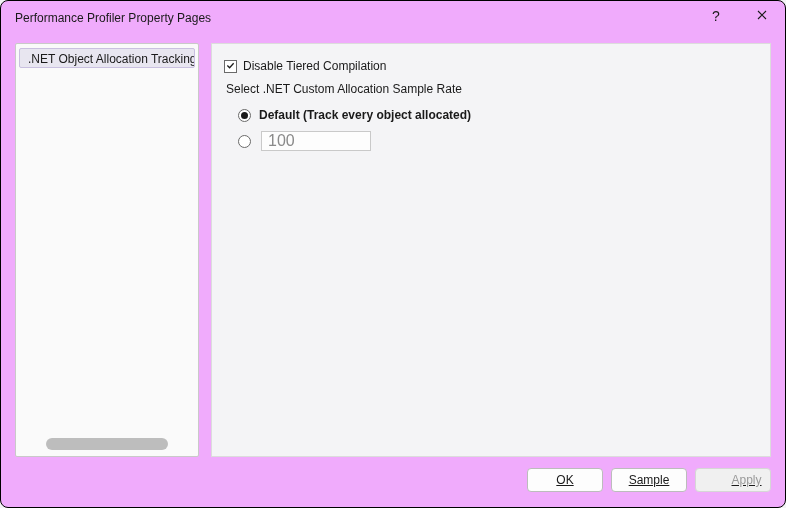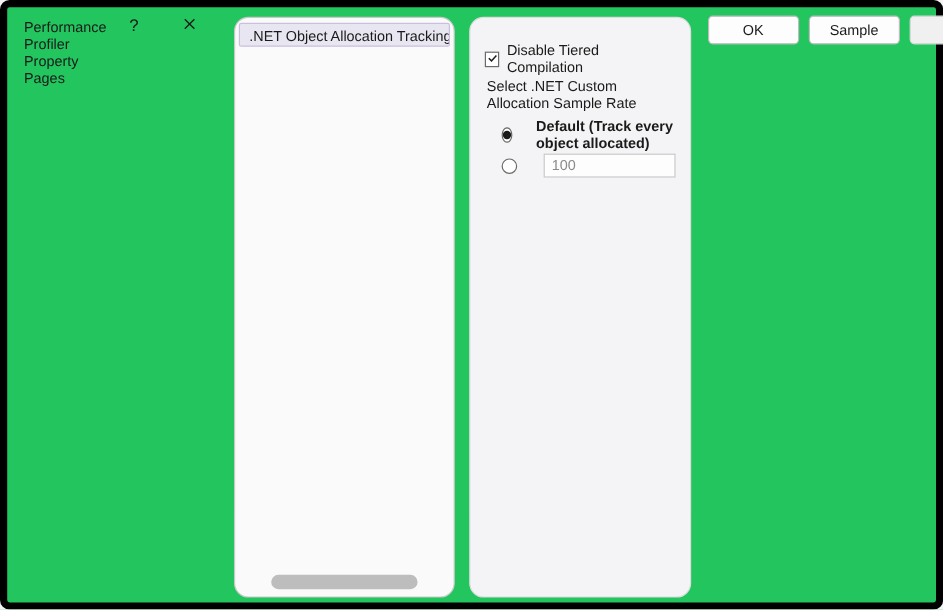--- a/index.html
+++ b/index.html
@@ -7,25 +7,25 @@
     margin: 0; padding: 0;
     width: 786px; height: 508px;
     font-family: "Segoe UI", Arial, sans-serif;
     font-size: 12px;
     color: #1a1a1a;
     background: #f4f4f6;
     overflow: hidden;
   }
   .window {
     width: 786px; height: 508px;
-    background: #22c55e;
-    border: 6px solid #000000;
+    background: #f0abfc;
+    border: 1px solid #000000;
     border-radius: 8px;
     display: flex;
-    flex-direction: row;
+    flex-direction: column;
   }
   .titlebar {
     height: 34px;
     display: flex;
     align-items: flex-start;
     padding: 0;
   }
   .titlebar-title {
     flex: 1;
     padding: 10px 0 0 14px;
@@ -49,21 +49,21 @@
     padding: 8px 14px 4px 14px;
     gap: 12px;
     min-height: 0;
   }
   .sidebar {
     width: 184px;
     border: 1px solid #c9c9c9;
     background: #fafafa;
     display: flex;
     flex-direction: column;
-    border-radius: 12px;
+    border-radius: 2px;
     min-height: 0;
   }
   .sidebar-list {
     flex: 1;
     overflow: hidden;
     position: relative;
   }
   .sidebar-item {
     height: 20px;
     line-height: 20px;
@@ -78,22 +78,22 @@
   .sidebar-hscroll {
     height: 12px;
     margin: 0 30px 6px 30px;
     background: #bdbdbd;
     border-radius: 6px;
     position: relative;
   }
   .panel {
     flex: 1;
     border: 1px solid #dcdcdc;
-    border-radius: 12px;
-    padding: 24px 12px;
+    border-radius: 0;
+    padding: 12px 12px;
     background: #f4f4f6;
   }
   .checkbox-row {
     display: flex;
     align-items: center;
     gap: 6px;
     height: 20px;
   }
   .checkbox {
     width: 13px; height: 13px;
@@ -106,21 +106,21 @@
   .checkbox svg { width: 9px; height: 9px; }
   .group-label {
     margin: 6px 0 6px 2px;
   }
   .radio-group {
     margin-left: 14px;
   }
   .radio-row {
     display: flex;
     align-items: center;
-    gap: 20px;
+    gap: 8px;
     height: 26px;
   }
   .radio {
     width: 13px; height: 13px;
     border: 1px solid #6a6a6a;
     border-radius: 50%;
     background: #fff;
     display: flex;
     align-items: center;
     justify-content: center;
@@ -132,29 +132,31 @@
   }
   .bold { font-weight: 600; }
   .custom-input {
     width: 110px;
     height: 20px;
     border: 1px solid #c9c9c9;
     background: #fdfdfd;
     color: #8a8a8a;
     padding: 0 6px;
     font-family: inherit;
-    font-size: 12px;
+    font-size: 16px;
     margin-left: 2px;
   }
   .footer {
     height: 46px;
     display: flex;
+    justify-content: flex-end;
     align-items: center;
     gap: 8px;
     padding: 0 14px 8px 0;
+    text-decoration: underline;
   }
   .btn {
     min-width: 76px;
     height: 24px;
     border: 1px solid #bcbcbc;
     background: #fdfdfd;
     border-radius: 4px;
     font-family: inherit;
     font-size: 12px;
     display: flex;

